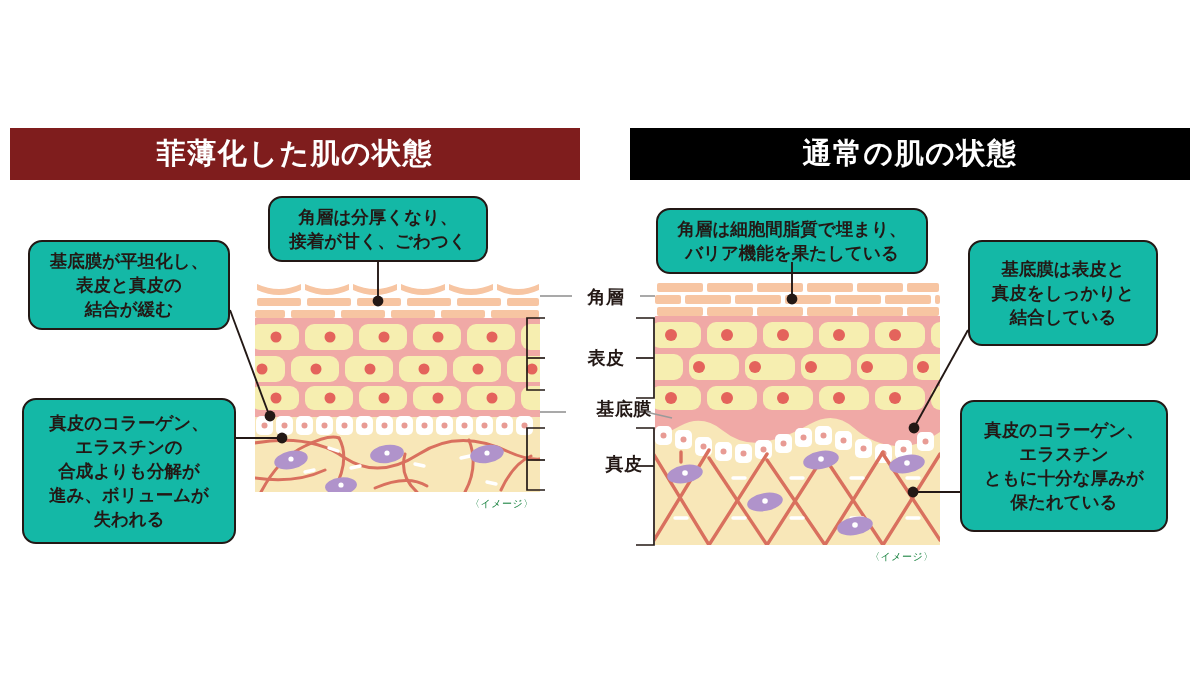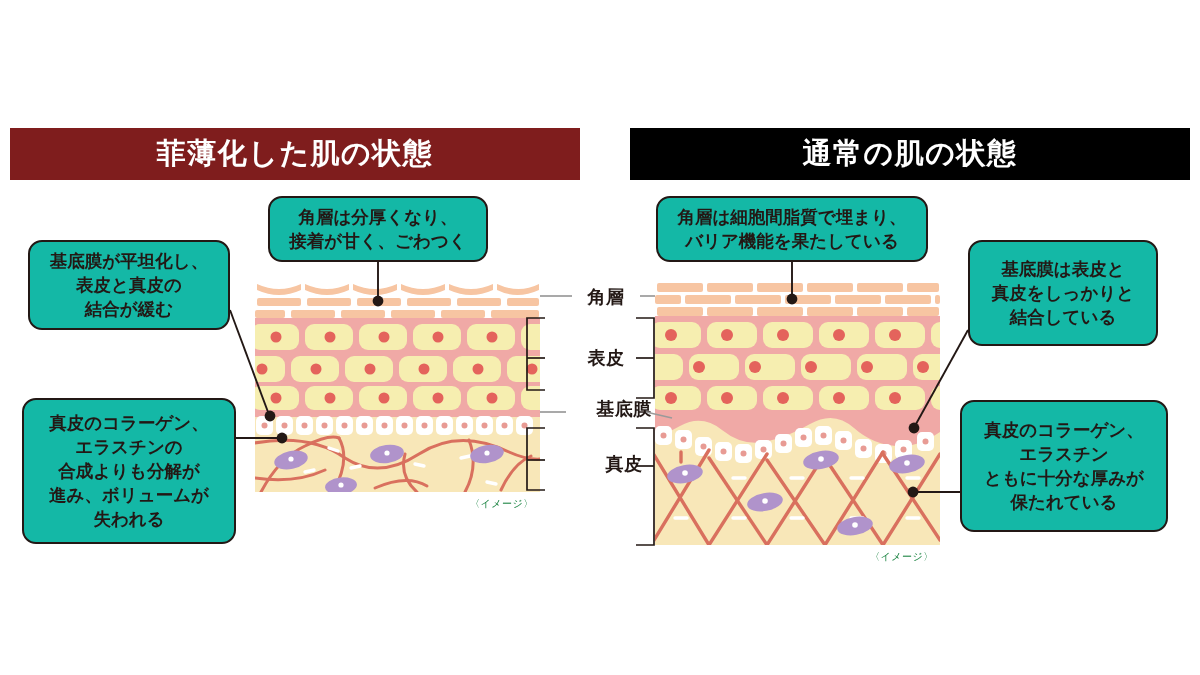--- a/index.html
+++ b/index.html
@@ -40,21 +40,21 @@
     text-align:center;
     display:flex;align-items:center;justify-content:center;
     padding:7px 9px;
     z-index:30;
   }
   .callout div{width:100%;}
 
   #callout-thin-basement   {left:28px;  top:240px; width:202px; height:90px;}
   #callout-thin-dermis     {left:22px;  top:398px; width:214px; height:146px;}
   #callout-thin-corneum    {left:268px; top:196px; width:220px; height:66px;}
-  #callout-normal-corneum  {left:656px; top:196px; width:272px; height:66px;}
+  #callout-normal-corneum  {left:656px; top:208px; width:272px; height:66px;}
   #callout-normal-basement {left:968px; top:240px; width:190px; height:106px;}
   #callout-normal-dermis   {left:960px; top:400px; width:208px; height:132px;}
 
   
   .overlay{position:absolute;left:0;top:0;width:1200px;height:675px;pointer-events:none;z-index:40;}
 
   
   .skin{
     position:absolute;
     overflow:hidden;

